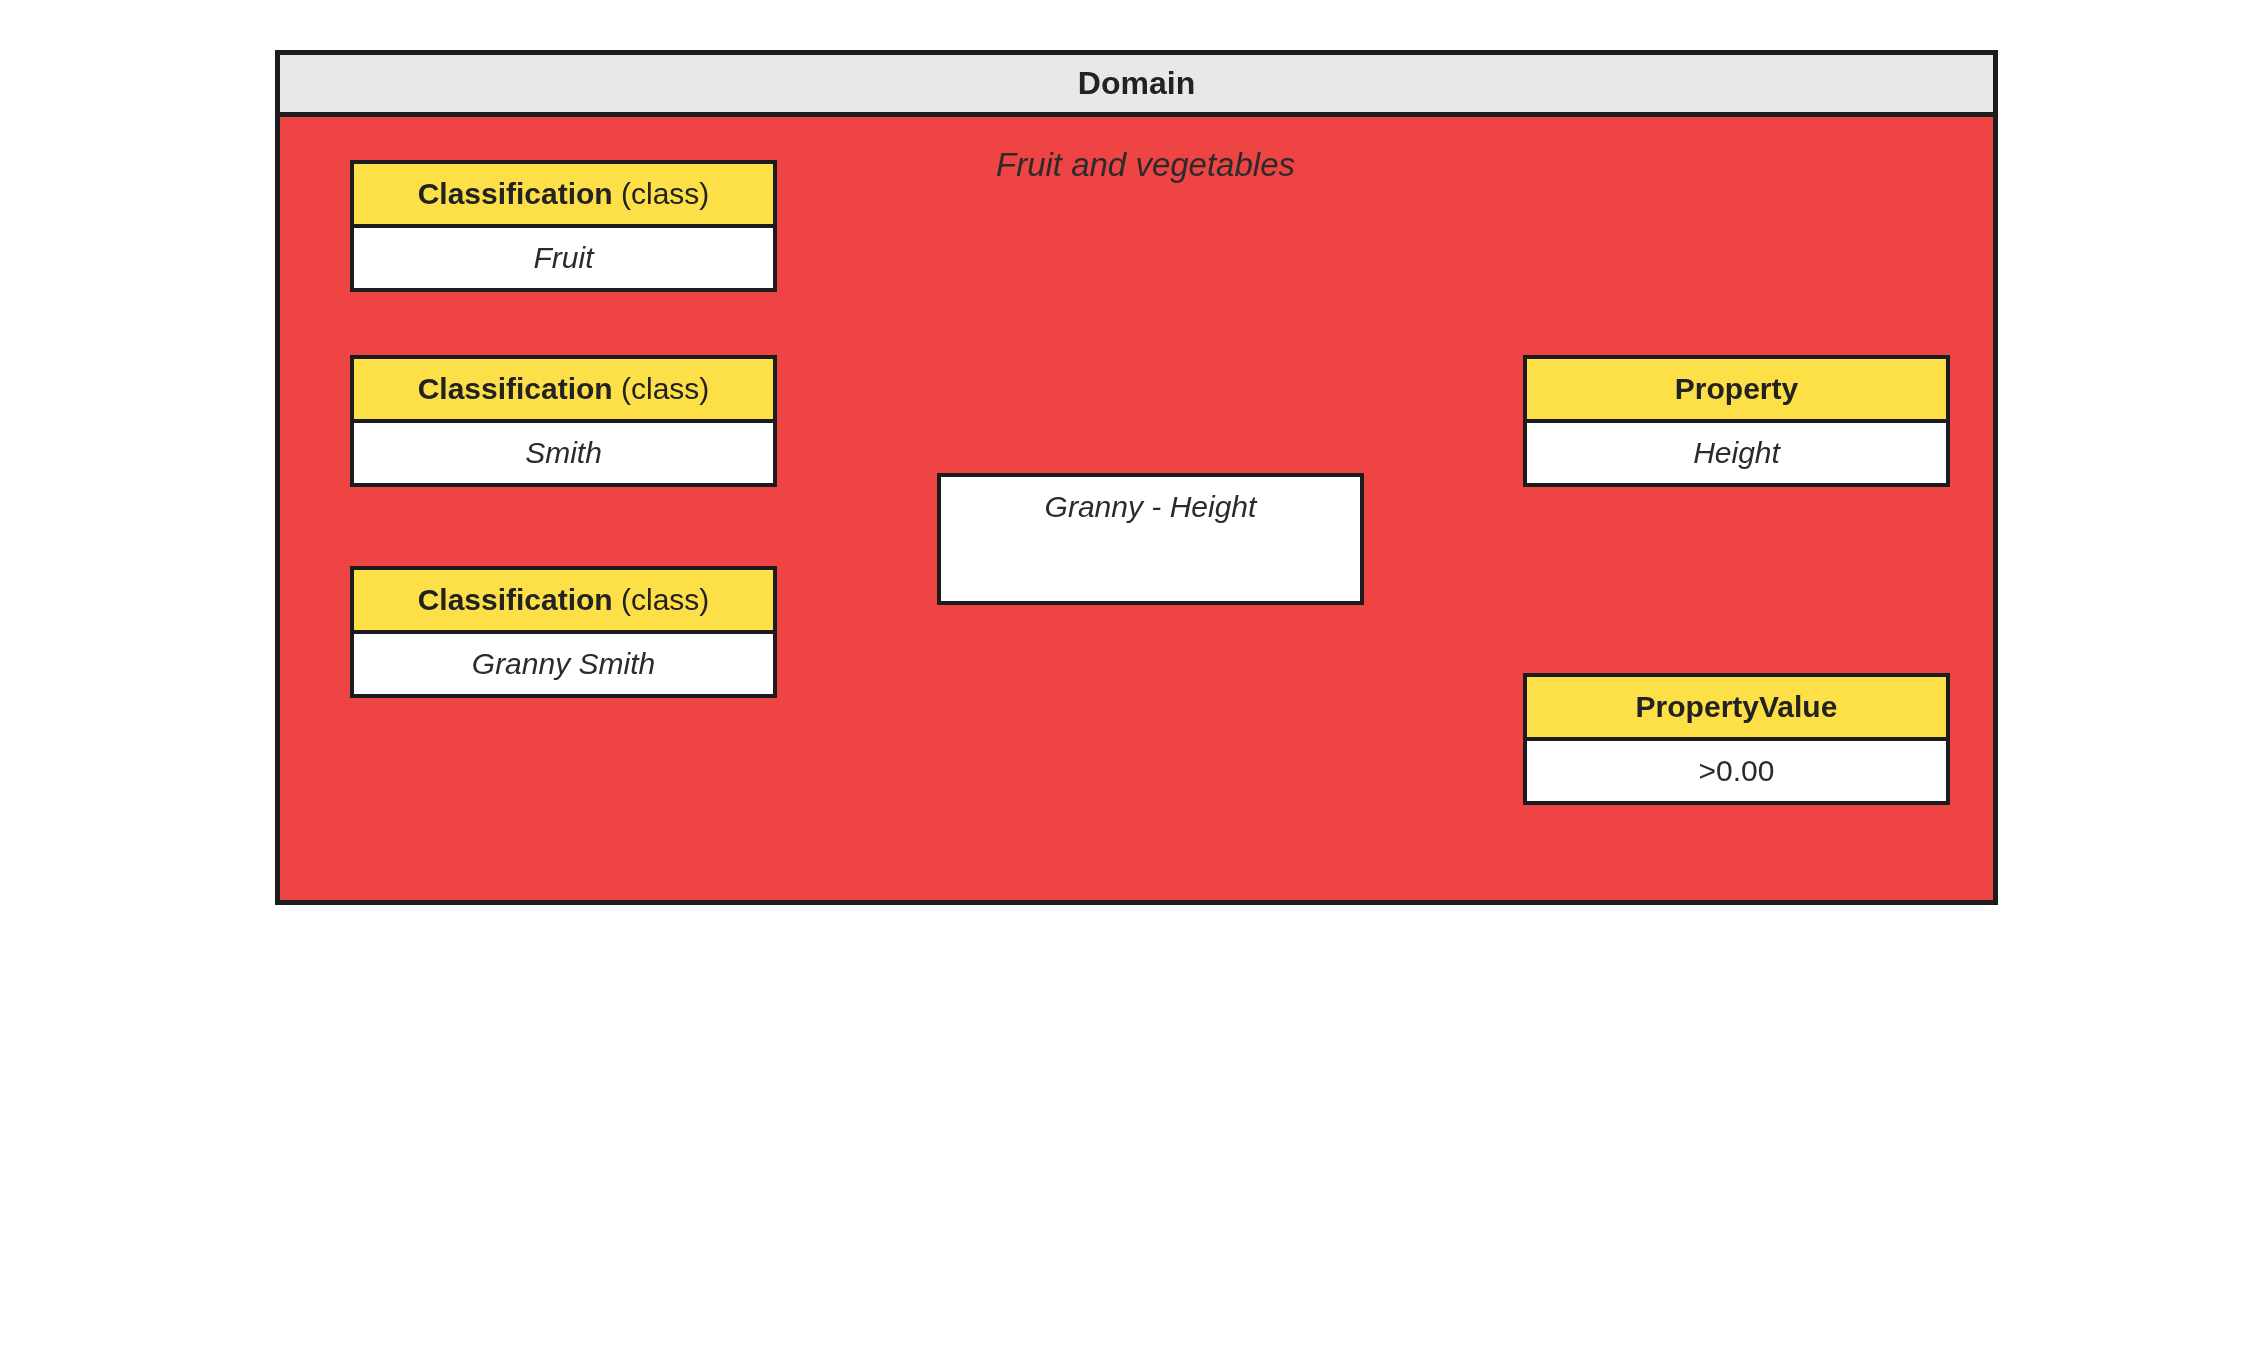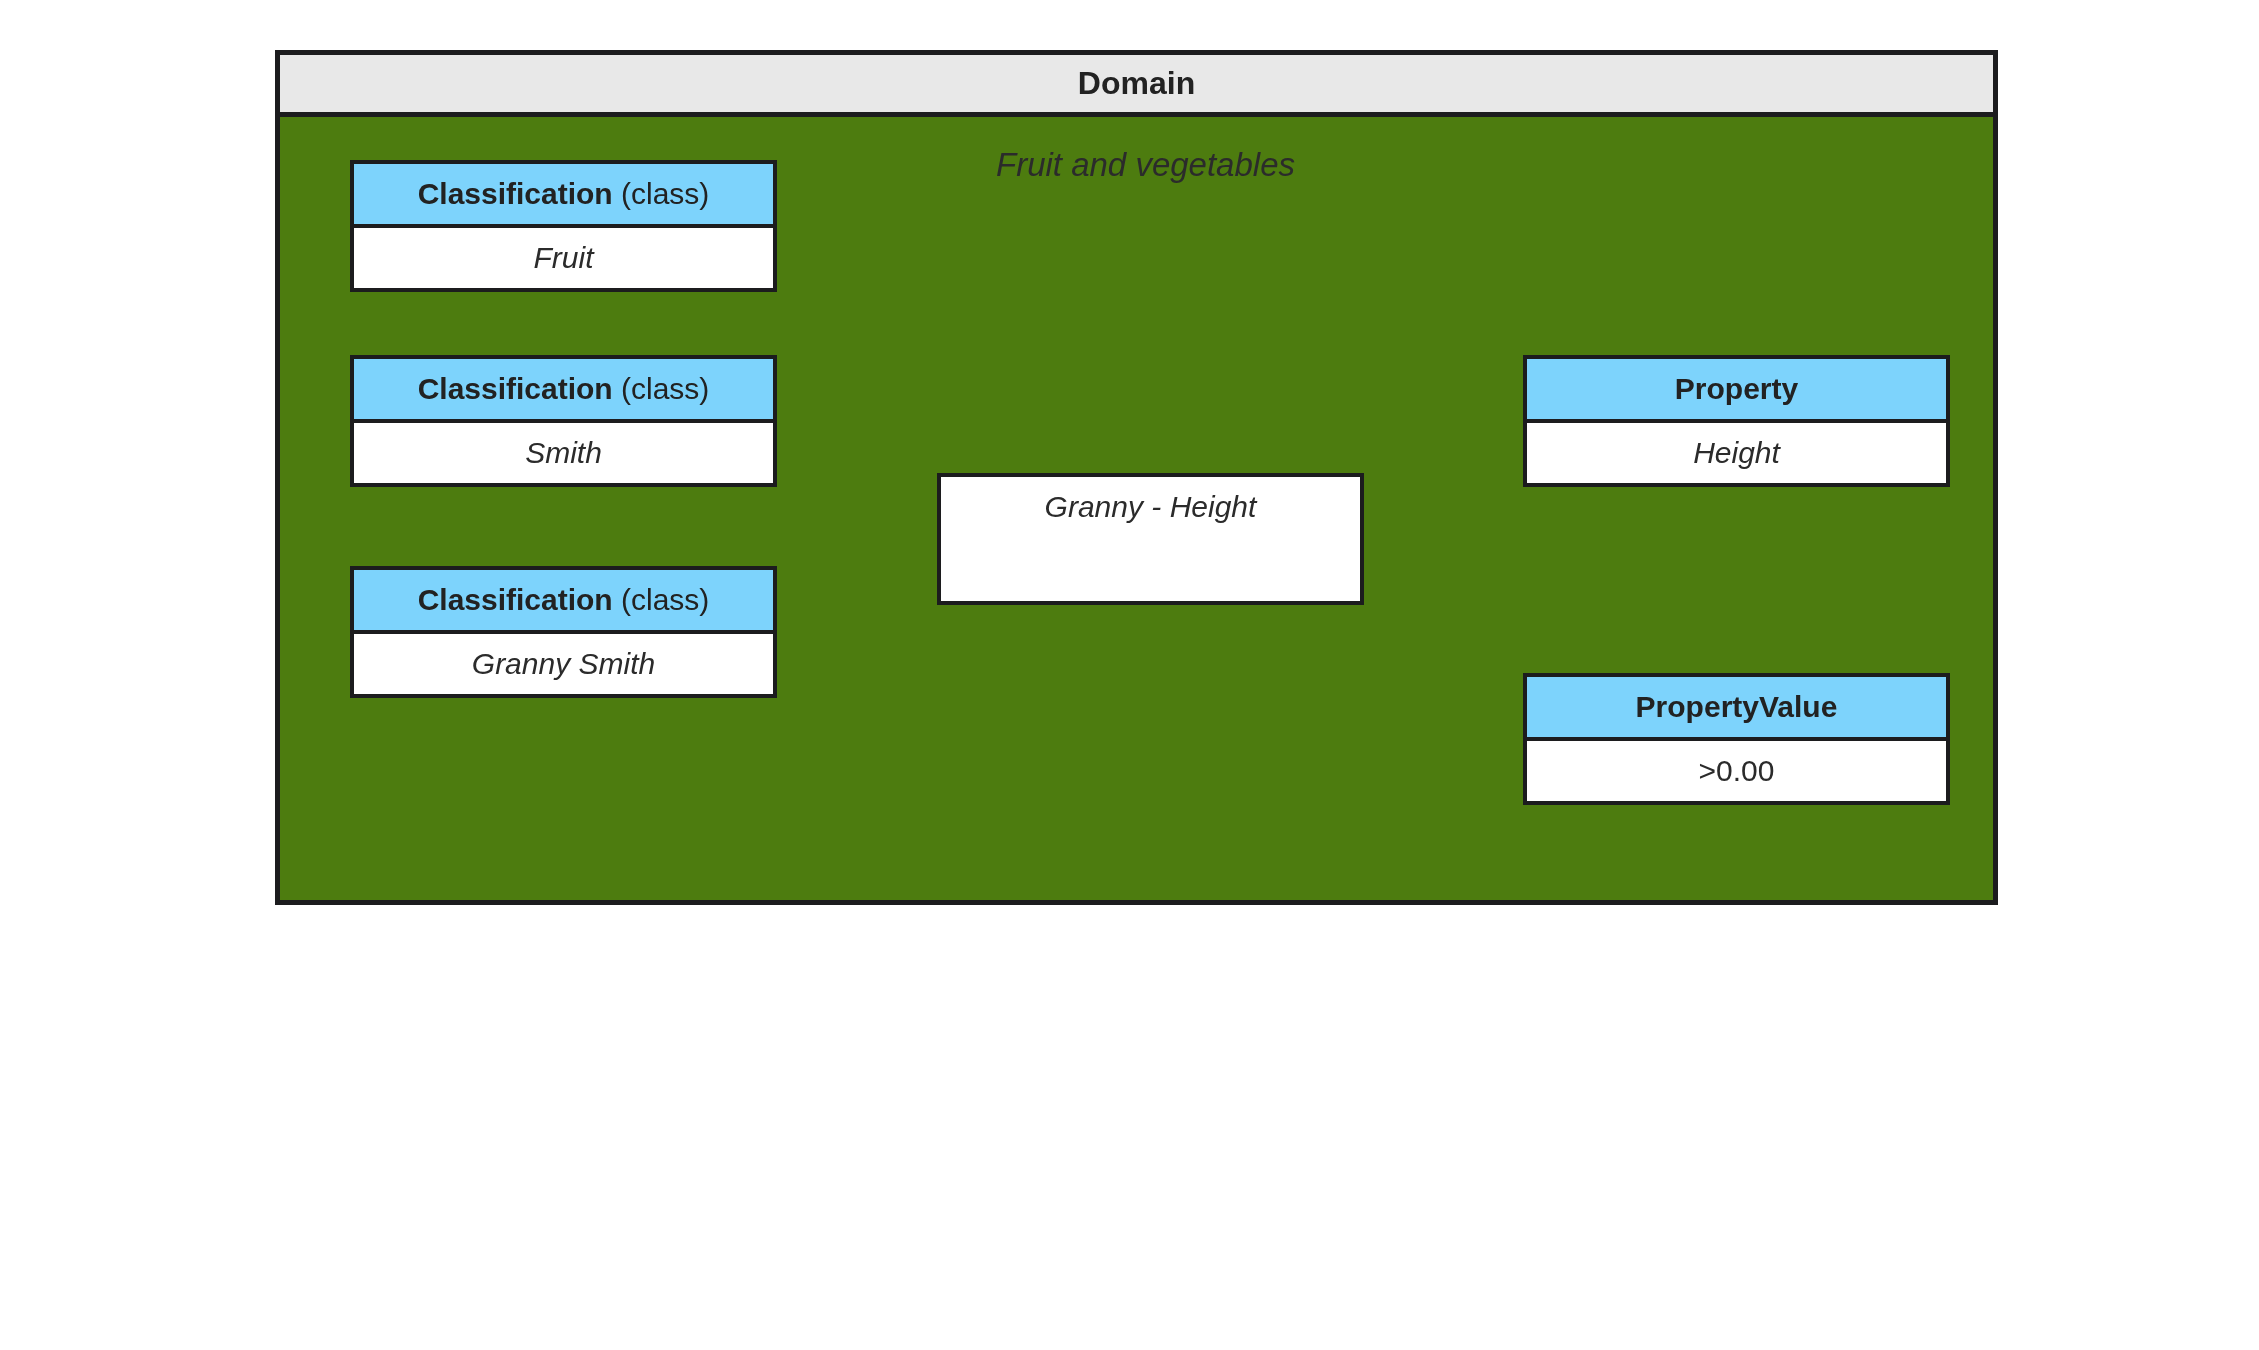--- a/index.html
+++ b/index.html
@@ -18,21 +18,21 @@
 
   
   .domain-frame {
     position: absolute;
     left: 275px;
     top: 50px;
     width: 1723px;
     height: 855px;
     box-sizing: border-box;
     border: 5px solid #1c1c1e;
-    background: #4d7c0f;
+    background: #ef4444;
   }
   .domain-header {
     box-sizing: border-box;
     height: 62px;
     border-bottom: 5px solid #1c1c1e;
     background: #e8e8e8;
     display: flex;
     align-items: center;
     justify-content: center;
     font-size: 32px;
@@ -58,21 +58,21 @@
     width: 427px;
     height: 132px;
     box-sizing: border-box;
     border: 4px solid #1c1c1e;
     background: #ffffff;
   }
   .node-header {
     box-sizing: border-box;
     height: 64px;
     border-bottom: 4px solid #1c1c1e;
-    background: #7dd3fc;
+    background: #fde047;
     display: flex;
     align-items: center;
     justify-content: center;
     font-size: 30px;
     color: #222222;
     white-space: pre;
   }
   .node-header .hb { font-weight: bold; }
   .node-header .hn { font-weight: normal; }
   .node-body {

